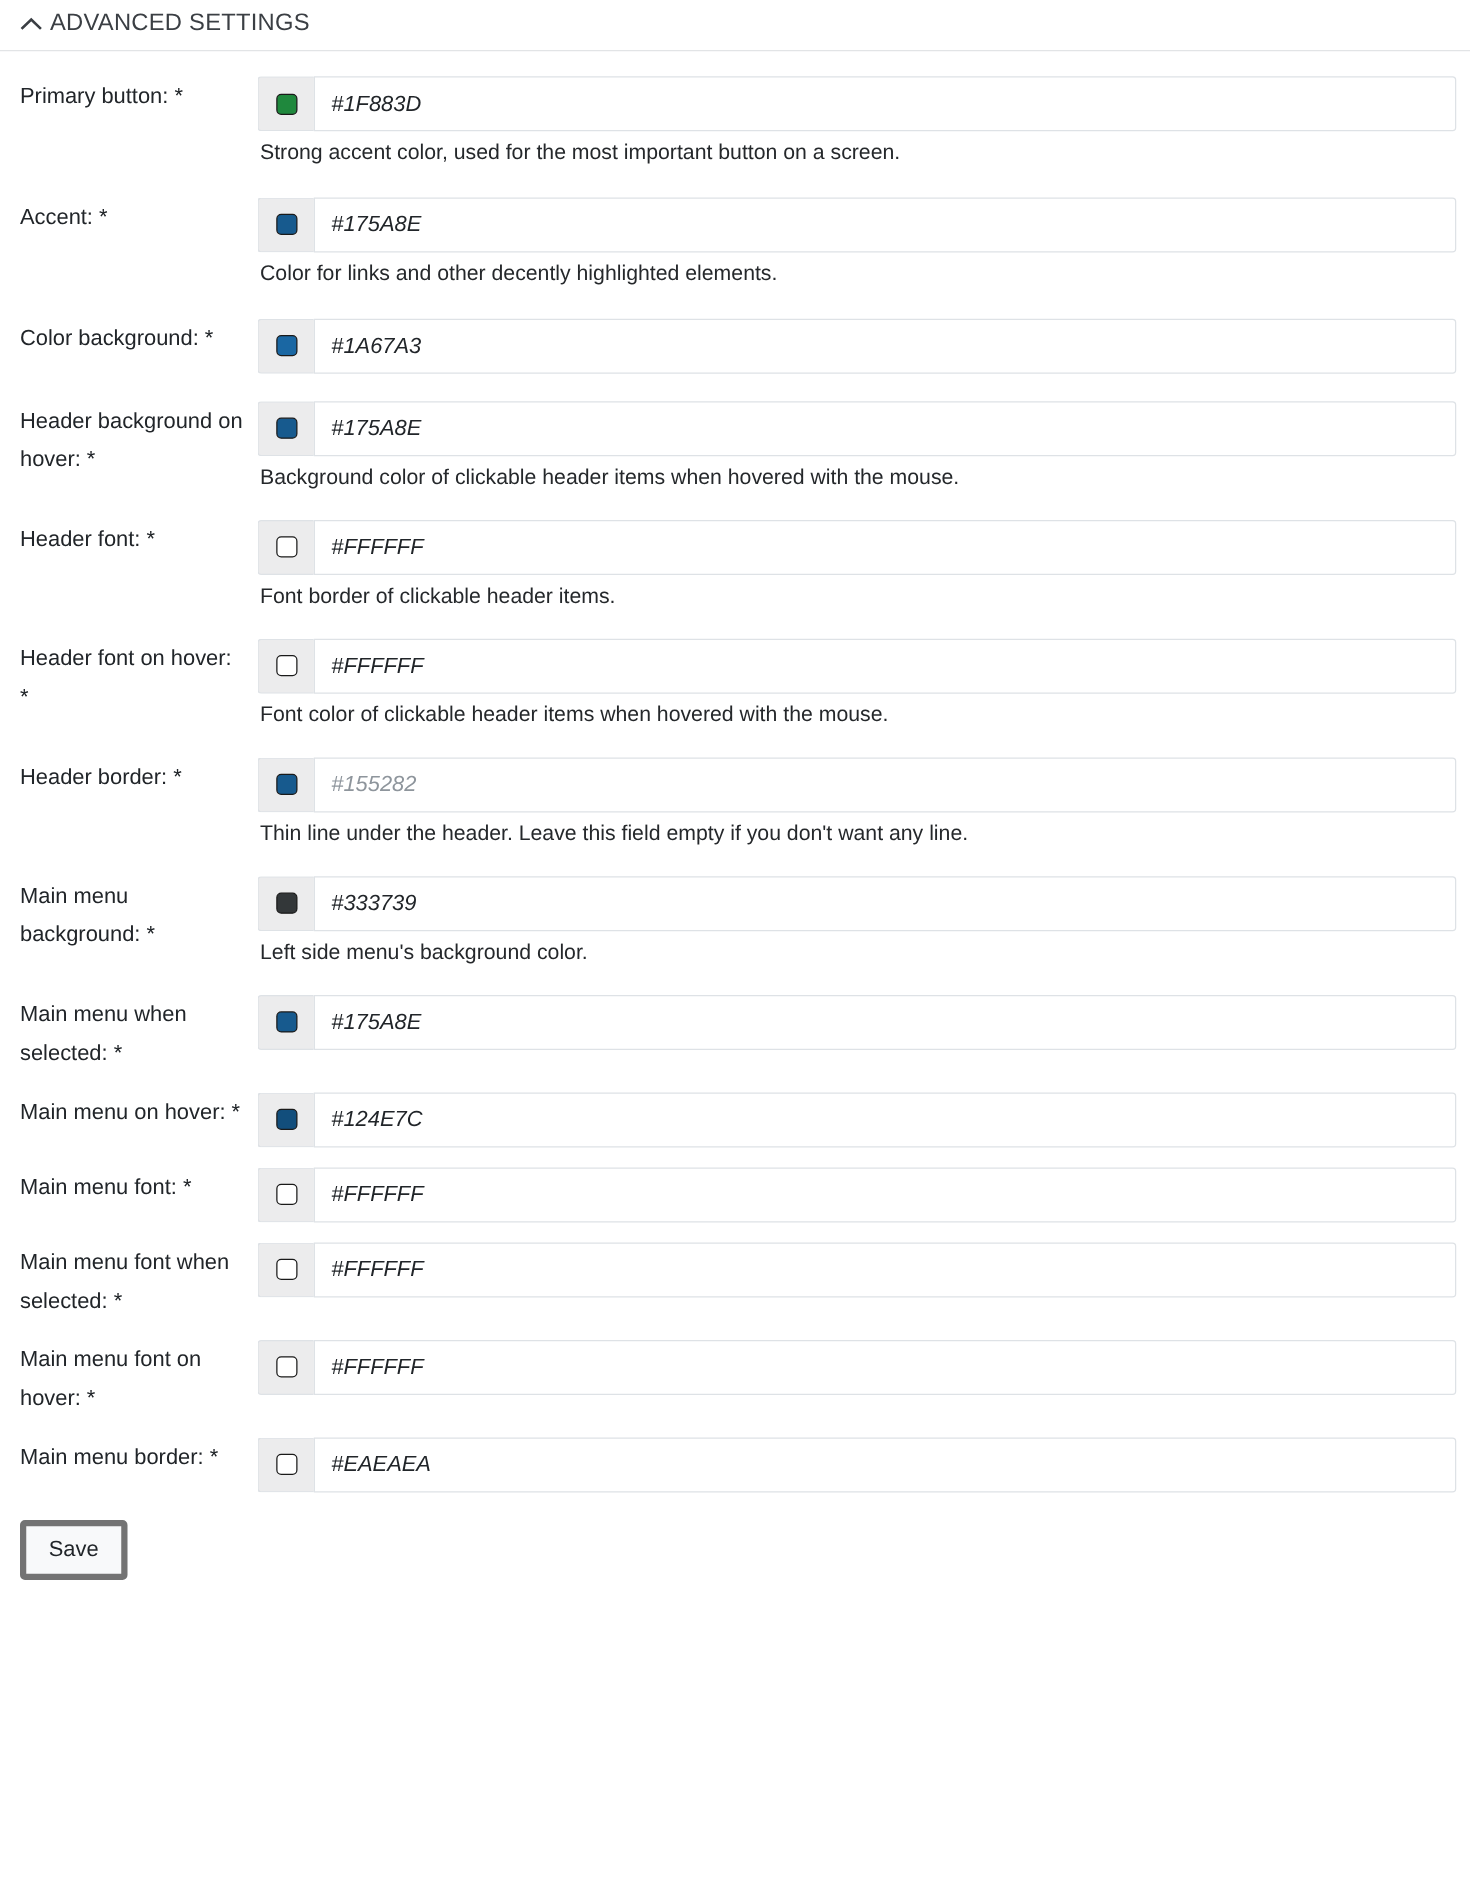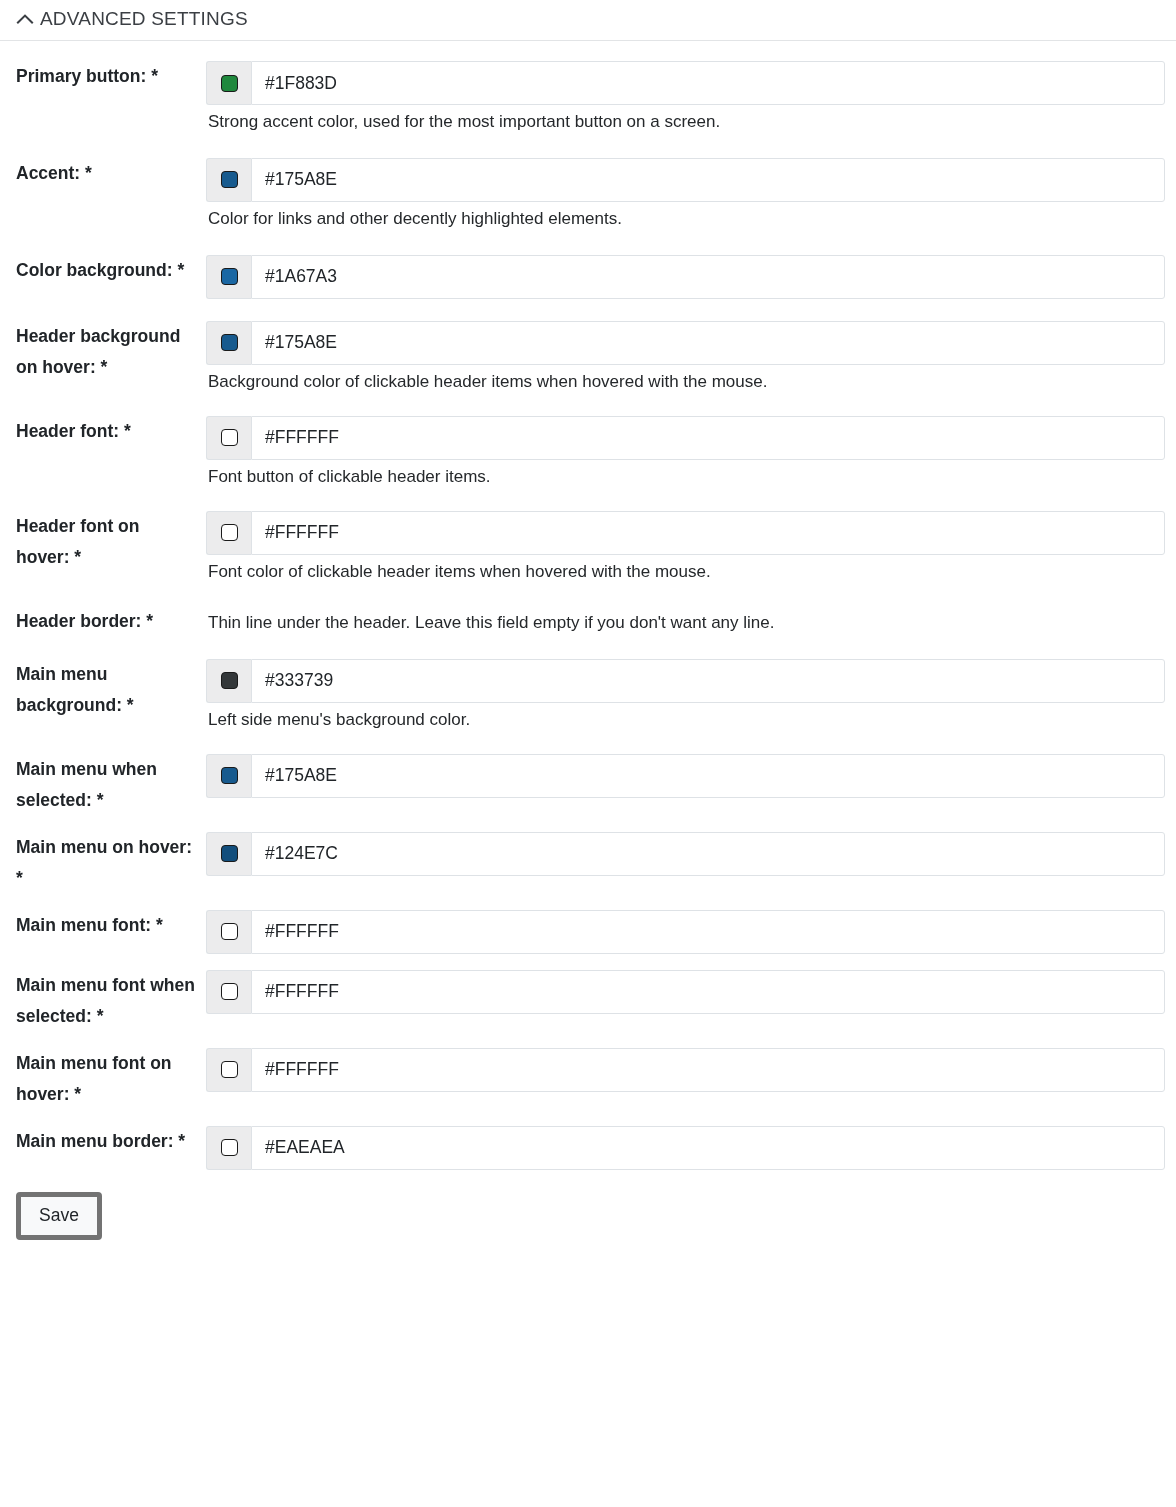--- a/index.html
+++ b/index.html
@@ -49,21 +49,20 @@
     padding: 0;
   }
   .label-col {
     width: 206px;
     flex: 0 0 206px;
     padding-left: 16px;
     padding-right: 10px;
     font-size: 17.5px;
     line-height: 31px;
     color: #212529;
-    font-weight: bold;
   }
   .field-col {
     flex: 1 1 auto;
     min-width: 0;
     padding-right: 11px;
   }
   .input-group {
     display: flex;
     align-items: stretch;
     height: 44px;
@@ -92,20 +91,21 @@
     min-width: 0;
     border: 1px solid #dee2e6;
     border-radius: 0 3px 3px 0;
     background: #ffffff;
     font-family: "Liberation Sans", sans-serif;
     font-size: 17.5px;
     color: #212529;
     padding: 0 13px;
     outline: none;
     height: 44px;
+    font-style: italic;
   }
   .color-input::placeholder { color: #8e959c; opacity: 1; }
 
   .help {
     font-size: 17px;
     color: #25282b;
     line-height: 1.35;
     padding: 6px 0 0 2px;
     white-space: nowrap;
   }
@@ -193,40 +193,46 @@
     <div style="height: 22px;"></div>
     <div class="row">
       <div class="label-col">Header font: *</div>
       <div class="field-col">
         <div class="input-group">
           <span class="swatch-btn">
             <span class="chip" style="background: rgb(255, 255, 255);"></span>
           </span>
           <input type="text" class="color-input" placeholder="" value="#FFFFFF" style="">
         </div>
-        <div class="help">Font button of clickable header items.</div>
+        <div class="help">Font border of clickable header items.</div>
       </div>
     </div>
     <div style="height: 22px;"></div>
     <div class="row">
       <div class="label-col">Header font on hover: *</div>
       <div class="field-col">
         <div class="input-group">
           <span class="swatch-btn">
             <span class="chip" style="background: rgb(255, 255, 255);"></span>
           </span>
           <input type="text" class="color-input" placeholder="" value="#FFFFFF" style="">
         </div>
         <div class="help">Font color of clickable header items when hovered with the mouse.</div>
       </div>
     </div>
     <div style="height: 22px;"></div>
     <div class="row">
       <div class="label-col">Header border: *</div>
       <div class="field-col">
+        <div class="input-group">
+          <span class="swatch-btn">
+            <span class="chip" style="background: rgb(23, 90, 142);"></span>
+          </span>
+          <input type="text" class="color-input" placeholder="#155282" style="">
+        </div>
         <div class="help">Thin line under the header. Leave this field empty if you don't want any line.</div>
       </div>
     </div>
     <div style="height: 22px;"></div>
     <div class="row">
       <div class="label-col">Main menu background: *</div>
       <div class="field-col">
         <div class="input-group">
           <span class="swatch-btn">
             <span class="chip" style="background: rgb(51, 55, 57);"></span>

